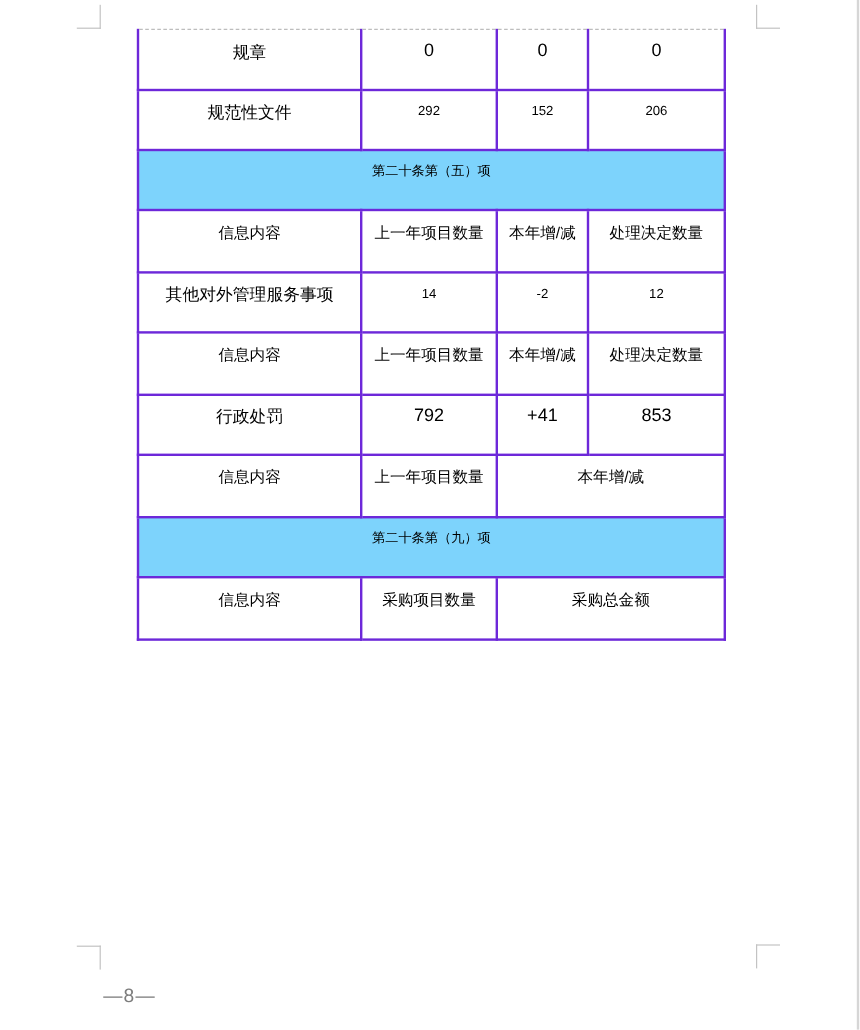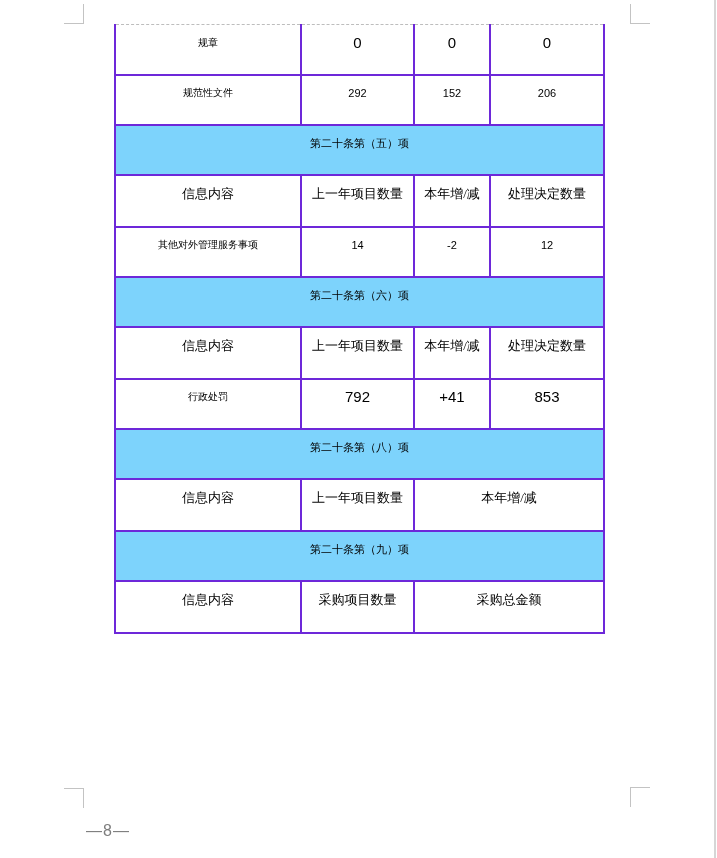--- a/index.html
+++ b/index.html
@@ -30,22 +30,22 @@
     line-height: 1.25;
     overflow: hidden;
     white-space: nowrap;
   }
   tr.row-first td { border-top: 1px dashed #bdbdbd; }
   tr.row-data    { height: 50px; }
   tr.row-section { height: 50px; }
   tr.row-header  { height: 52px; }
 
   td.section { background: #7dd3fc; font-size: 11px; }
-  td.label   { font-size: 10px; }
-  td.header  { font-size: 13px; font-family: Liberation Serif, serif; }
+  td.label   { font-size: 14px; }
+  td.header  { font-size: 13px; }
   td.num-lg  { font-size: 15px; }
   td.num-sm  { font-size: 11px; }
 
   
   .crop { position: absolute; width: 20px; height: 20px; }
   .crop-tl { left: 64px;  top: 4px;   border-right: 1px solid #c3c3c3; border-bottom: 1px solid #c3c3c3; }
   .crop-tr { left: 630px; top: 4px;   border-left:  1px solid #c3c3c3; border-bottom: 1px solid #c3c3c3; }
   .crop-bl { left: 64px;  top: 788px; border-right: 1px solid #c3c3c3; border-top:    1px solid #c3c3c3; }
   .crop-br { left: 630px; top: 787px; border-left:  1px solid #c3c3c3; border-top:    1px solid #c3c3c3; }
 
@@ -104,37 +104,31 @@
           <td class="header">上一年项目数量</td>
           <td class="header">本年增/减</td>
           <td class="header">处理决定数量</td>
         </tr>
         <tr class="row-data">
           <td class="label">其他对外管理服务事项</td>
           <td class="num-sm">14</td>
           <td class="num-sm">-2</td>
           <td class="num-sm">12</td>
         </tr>
-        <tr class="row-section">
-          <td colspan="4" class="section">第二十条第（六）项</td>
-        </tr>
         <tr class="row-header">
           <td class="header">信息内容</td>
           <td class="header">上一年项目数量</td>
           <td class="header">本年增/减</td>
           <td class="header">处理决定数量</td>
         </tr>
         <tr class="row-data">
           <td class="label">行政处罚</td>
           <td class="num-lg">792</td>
           <td class="num-lg">+41</td>
           <td class="num-lg">853</td>
-        </tr>
-        <tr class="row-section">
-          <td colspan="4" class="section">第二十条第（八）项</td>
         </tr>
         <tr class="row-header">
           <td class="header">信息内容</td>
           <td class="header">上一年项目数量</td>
           <td colspan="2" class="header">本年增/减</td>
         </tr>
         <tr class="row-section">
           <td colspan="4" class="section">第二十条第（九）项</td>
         </tr>
         <tr class="row-header">

